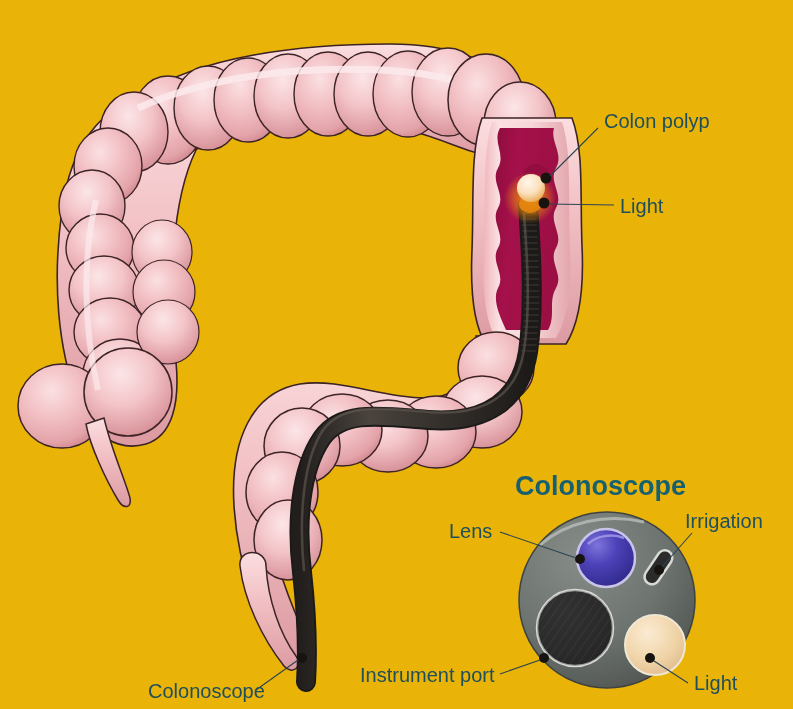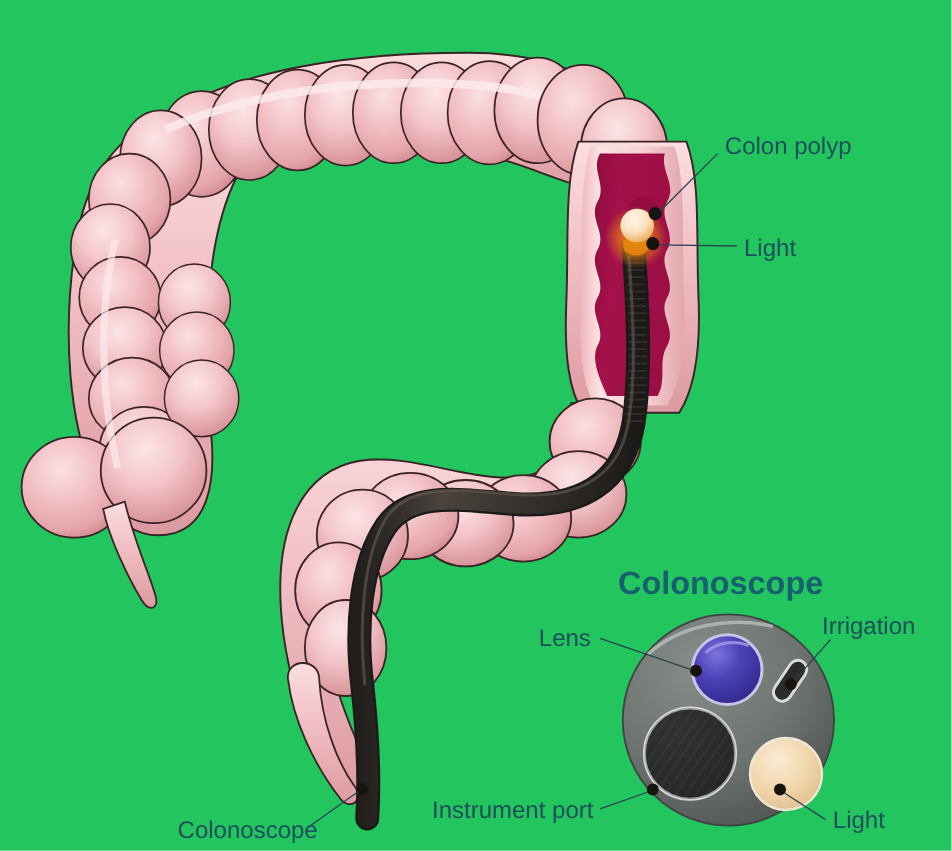--- a/index.html
+++ b/index.html
@@ -1,18 +1,18 @@
 <!DOCTYPE html>
 <html><head>
 <meta charset="utf-8">
 <style>
   html,body{margin:0;padding:0;background:#ffffff;}
   body{width:793px;height:709px;overflow:hidden;
        font-family:"Liberation Sans", sans-serif;}
-  #stage{position:relative;width:793px;height:709px;background:#22c55e;}
+  #stage{position:relative;width:793px;height:709px;background:#eab308;}
   svg{display:block;}
   .lbl{font-family:"Liberation Sans", sans-serif;font-size:20px;fill:#1E4F5A;}
   .lbl-title{font-family:"Liberation Sans", sans-serif;font-size:27px;
              font-weight:bold;fill:#18606F;}
   .leader{stroke:#2A4450;stroke-width:1.1;fill:none;}
 </style>
 </head>
 <body>
 
 <div id="stage">

